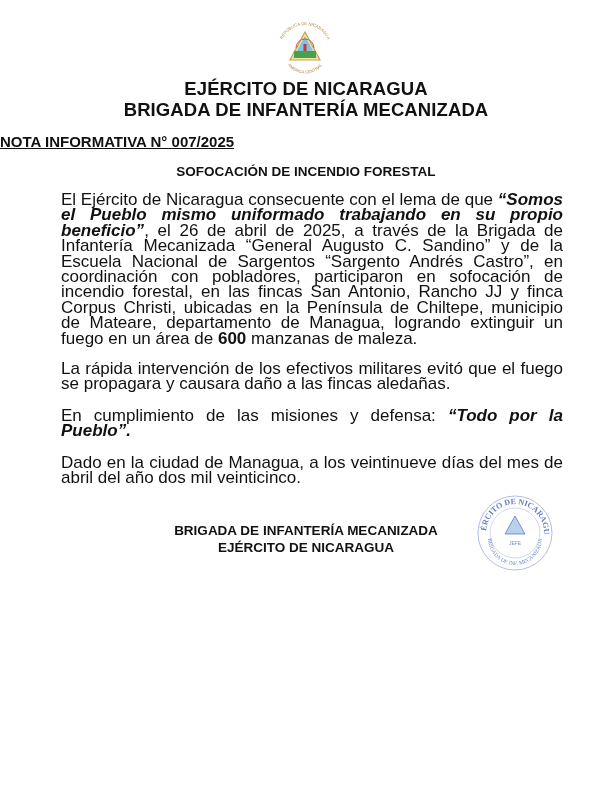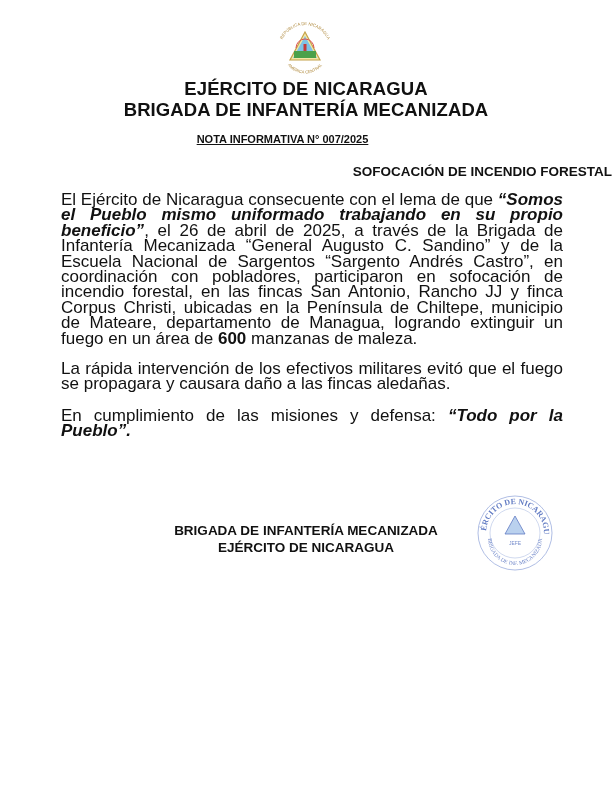--- a/index.html
+++ b/index.html
@@ -1,23 +1,23 @@
 <!DOCTYPE html>
 <html><head>
 <meta charset="utf-8">
 <style>
   html, body { margin: 0; padding: 0; background: #ffffff; }
   body { width: 612px; height: 792px; position: relative; overflow: hidden;
          font-family: "Liberation Sans", sans-serif; color: #111; }
   .emblem { position: absolute; left: 270px; top: 20px; width: 70px; height: 56px; }
   .header { position: absolute; top: 78px; left: 0; width: 612px; text-align: center; }
   .header .l1, .header .l2 { font-weight: bold; font-size: 18.5px; line-height: 21px; letter-spacing: 0.1px; }
-  .note-number { position: absolute; top: 133px; left: 0; width: 565px; text-align: center;
-                 font-weight: bold; font-size: 11px; text-decoration: underline; }
-  .subject { position: absolute; top: 164px; left: 0; width: 612px; text-align: right;
+  .note-number { position: absolute; top: 133px; left: 0; width: 565px; text-align: left;
+                 font-weight: bold; font-size: 15px; text-decoration: underline; }
+  .subject { position: absolute; top: 164px; left: 0; width: 612px; text-align: center;
              font-weight: bold; font-size: 13.5px; }
   .body { position: absolute; top: 192px; left: 61px; width: 502px; font-size: 17px; line-height: 15.4px; }
   .body p { margin: 0 0 16px 0; text-align: justify; }
   .body p.p1 { margin-bottom: 15px; }
   .bi { font-weight: bold; font-style: italic; }
   .b { font-weight: bold; }
   .signature { position: absolute; top: 522px; left: 150px; width: 312px; text-align: center;
                font-weight: bold; font-size: 13.5px; line-height: 17px; }
   .seal { position: absolute; left: 474px; top: 492px; width: 82px; height: 82px; }
 </style>
@@ -45,20 +45,21 @@
   <div class="l2">BRIGADA DE INFANTERÍA MECANIZADA</div>
 </div>
 
 <div class="note-number">NOTA INFORMATIVA N° 007/2025</div>
 <div class="subject">SOFOCACIÓN DE INCENDIO FORESTAL</div>
 
 <div class="body">
   <p class="p1"><span>El Ejército de Nicaragua consecuente con el lema de que </span><span class="bi">“Somos el Pueblo mismo uniformado trabajando en su propio beneficio”</span><span>, el 26 de abril de 2025, a través de la Brigada de Infantería Mecanizada “General Augusto C. Sandino” y de la Escuela Nacional de Sargentos “Sargento Andrés Castro”, en coordinación con pobladores, participaron en sofocación de incendio forestal, en las fincas San Antonio, Rancho JJ y finca Corpus Christi, ubicadas en la Península de Chiltepe, municipio de Mateare, departamento de Managua, logrando extinguir un fuego en un área de </span><span class="b">600</span><span> manzanas de maleza.</span></p>
   <p>La rápida intervención de los efectivos militares evitó que el fuego se propagara y causara daño a las fincas aledañas.</p>
   <p><span>En cumplimiento de las misiones y defensa: </span><span class="bi">“Todo por la Pueblo”.</span></p>
+  <p>Dado en la ciudad de Managua, a los veintinueve días del mes de abril del año dos mil veinticinco.</p>
 </div>
 
 <div class="signature">
   <div>BRIGADA DE INFANTERÍA MECANIZADA</div>
   <div>EJÉRCITO DE NICARAGUA</div>
 </div>
 
 <div class="seal">
   <svg width="82" height="82" viewBox="0 0 82 82">
     <defs>

